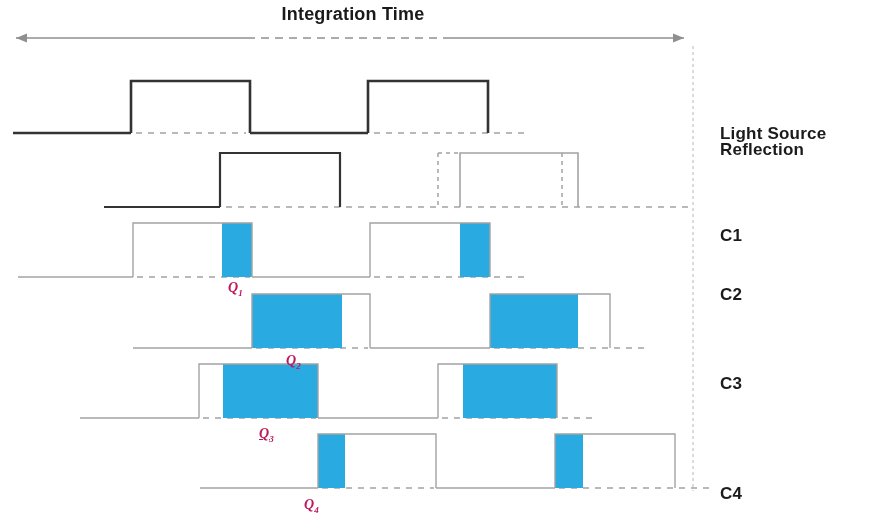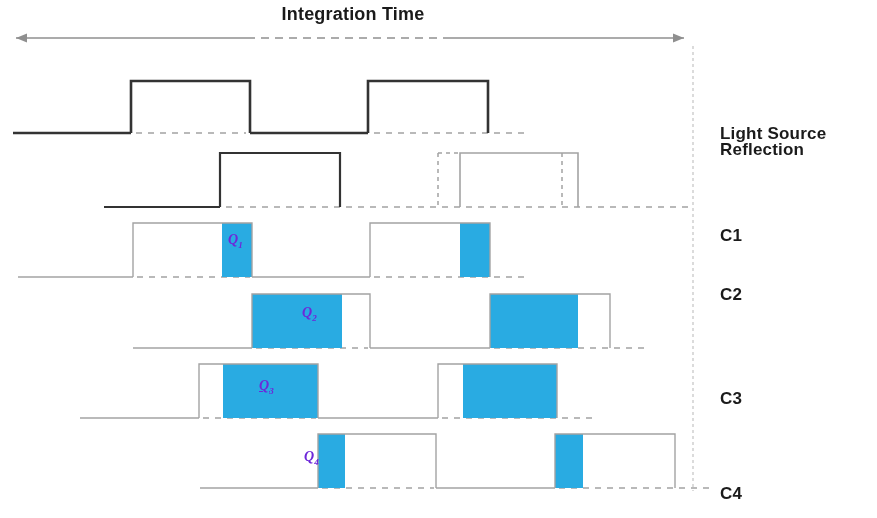--- a/index.html
+++ b/index.html
@@ -20,22 +20,22 @@
   .rowlabel{
     position:absolute;left:720px;
     transform:translateY(-50%);
     font-size:17px;font-weight:bold;color:#1b1b1b;
     white-space:nowrap;letter-spacing:.2px;
   }
   .qlabel{
     position:absolute;
     font-family:"Liberation Serif",serif;
     font-style:italic;font-weight:bold;
-    font-size:14px;color:#6d28d9;
-    white-space:nowrap;line-height:1;
+    font-size:14px;color:#be185d;
+    white-space:nowrap;line-height:1;margin-top:48px;
   }
   .qlabel sub{font-size:9px;line-height:0;}
 </style>
 </head>
 <body>
 
 <div class="stage">
   <svg id="diagram-svg" width="877" height="518" viewBox="0 0 877 518">
       <line x1="16" y1="38" x2="684" y2="38" stroke="#8f8f8f" stroke-width="1.3"></line>
       <line x1="255" y1="38" x2="445" y2="38" stroke="#ffffff" stroke-width="3" stroke-dasharray="6 8"></line>
@@ -88,20 +88,20 @@
       <path d="M 318 488 L 318 434 L 436 434 L 436 488" fill="none" stroke="#a3a3a3" stroke-width="1.4"></path>
       <path d="M 555 488 L 555 434 L 675 434 L 675 488" fill="none" stroke="#a3a3a3" stroke-width="1.4"></path>
     </svg>
 
   <div class="title" style="left: 353px; top: 4px;">Integration Time</div>
 
   <div class="rowlabel" style="top: 90px; margin-top: 44px;">Light Source</div>
   <div class="rowlabel" style="top: 150px;">Reflection</div>
   <div class="rowlabel" style="top: 236px;">C1</div>
   <div class="rowlabel" style="top: 295px;">C2</div>
-  <div class="rowlabel" style="top: 399px;">C3</div>
+  <div class="rowlabel" style="top: 384px;">C3</div>
   <div class="rowlabel" style="top: 462px; margin-top: 32px;">C4</div>
 
   <div class="qlabel" style="left: 228px; top: 233px;"><span>Q</span><sub>1</sub></div>
-  <div class="qlabel" style="left: 302px; top: 306px;"><span>Q</span><sub>2</sub></div>
+  <div class="qlabel" style="left: 286px; top: 306px;"><span>Q</span><sub>2</sub></div>
   <div class="qlabel" style="left: 259px; top: 379px; text-decoration: underline;"><span>Q</span><sub>3</sub></div>
   <div class="qlabel" style="left: 304px; top: 450px;"><span>Q</span><sub>4</sub></div>
 </div>
 
 </body></html>

